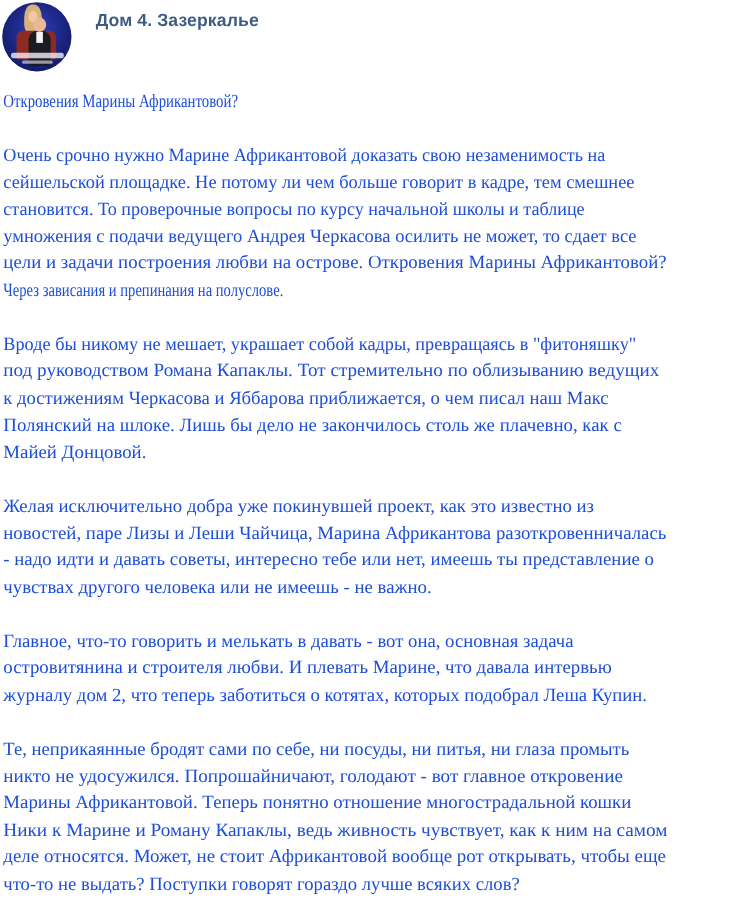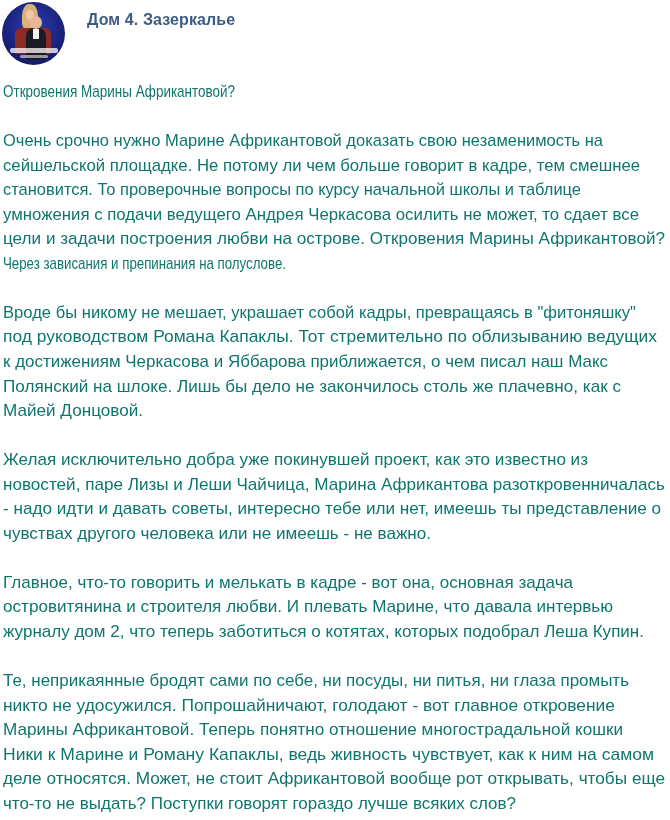--- a/index.html
+++ b/index.html
@@ -94,22 +94,23 @@
     font-weight: bold;
     color: #3d5c84;
     letter-spacing: 0.1px;
     white-space: nowrap;
   }
   .post {
     position: absolute;
     left: 3px;
     top: 80px;
     width: 664px;
-    color: #0f766e;
+    color: #1d4ed8;
     font-size: 17px;
+    font-family: Liberation Serif, serif;
   }
   .line {
     display: block;
     height: 24.55px;
     line-height: 24.55px;
     white-space: nowrap;
     transform-origin: 0 50%;
   }
   .blank {
     display: block;
@@ -161,21 +162,21 @@
 
   <div>
     <span class="line" style="display: block; transform: scaleX(1.0045);">Желая исключительно добра уже покинувшей проект, как это известно из</span>
     <span class="line" style="display: block; transform: scaleX(1.0062);">новостей, паре Лизы и Леши Чайчица, Марина Африкантова разоткровенничалась</span>
     <span class="line" style="display: block; transform: scaleX(1.0069);">- надо идти и давать советы, интересно тебе или нет, имеешь ты представление о</span>
     <span class="line" style="display: block; transform: scaleX(1.0041);">чувствах другого человека или не имеешь - не важно.</span>
   </div>
   <span class="blank"></span>
 
   <div>
-    <span class="line" style="display: block; transform: scaleX(1.0004);">Главное, что-то говорить и мелькать в кадре - вот она, основная задача</span>
+    <span class="line" style="display: block; transform: scaleX(1.0004);">Главное, что-то говорить и мелькать в давать - вот она, основная задача</span>
     <span class="line" style="display: block; transform: scaleX(1.0057);">островитянина и строителя любви. И плевать Марине, что давала интервью</span>
     <span class="line" style="display: block; transform: scaleX(1.0017);">журналу дом 2, что теперь заботиться о котятах, которых подобрал Леша Купин.</span>
   </div>
   <span class="blank"></span>
 
   <div>
     <span class="line" style="display: block; transform: scaleX(0.9976);">Те, неприкаянные бродят сами по себе, ни посуды, ни питья, ни глаза промыть</span>
     <span class="line" style="display: block; transform: scaleX(1.0236);">никто не удосужился.  Попрошайничают, голодают - вот главное откровение</span>
     <span class="line" style="display: block; transform: scaleX(1.0074);">Марины Африкантовой. Теперь понятно отношение многострадальной кошки</span>
     <span class="line" style="display: block; transform: scaleX(1.0299);">Ники к Марине и Роману Капаклы, ведь живность чувствует, как к ним на самом</span>

